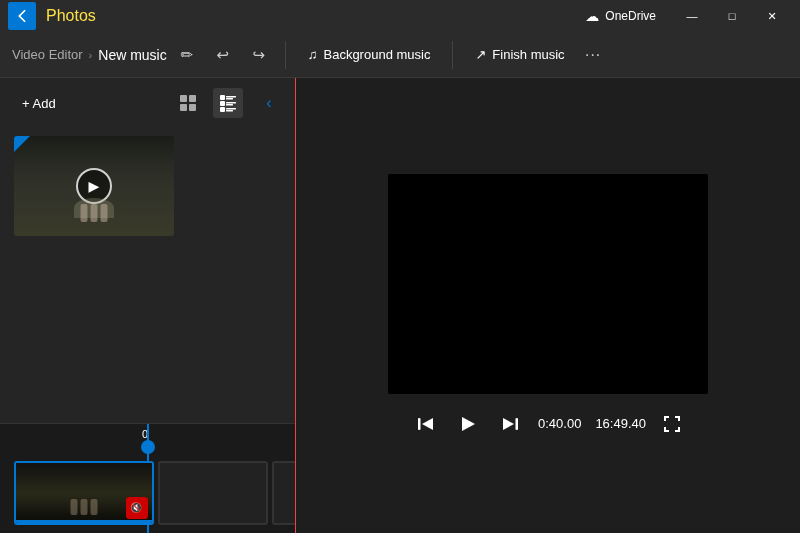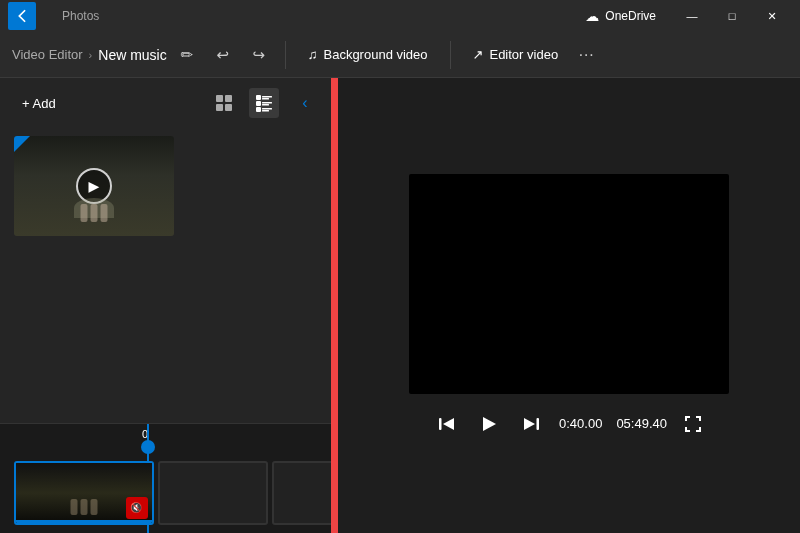--- a/index.html
+++ b/index.html
@@ -27,23 +27,22 @@
       background: #0078d4;
       border-radius: 2px;
       display: flex;
       align-items: center;
       justify-content: center;
       margin-right: 10px;
       cursor: pointer;
     }
     .title-bar-back svg { width: 14px; height: 14px; fill: white; }
     .title-bar-title {
-      font-size: 12px;
-      color: #a3a3a3;
-      margin-left: 16px;
+      font-size: 16px;
+      color: #fde047;
     }
     .title-bar-spacer { flex: 1; }
     .title-bar-onedrive {
       display: flex;
       align-items: center;
       gap: 6px;
       font-size: 12px;
       color: #ffffff;
       margin-right: 16px;
     }
@@ -126,25 +125,25 @@
 
     
     .main {
       display: flex;
       height: calc(533px - 32px - 46px);
       background: #1e1e1e;
     }
 
     
     .left-panel {
-      width: 338px;
+      width: 296px;
       background: #252525;
       display: flex;
       flex-direction: column;
-      border-right: 7px solid #ef4444;
+      border-right: 1px solid #ef4444;
     }
 
     
     .media-bar {
       display: flex;
       align-items: center;
       padding: 10px 14px;
       gap: 10px;
     }
     .add-btn {
@@ -411,26 +410,26 @@
   </div>
   <div class="toolbar-icon-btn">
     <span>↩</span>
   </div>
   <div class="toolbar-icon-btn">
     <span>↪</span>
   </div>
   <div class="toolbar-divider"></div>
   <div class="toolbar-action-btn">
     <span>♫</span>
-    <span>Background video</span>
+    <span>Background music</span>
   </div>
   <div class="toolbar-divider"></div>
   <div class="toolbar-action-btn">
     <span>↗</span>
-    <span>Editor video</span>
+    <span>Finish music</span>
   </div>
   <div class="toolbar-more">···</div>
 </div>
 
 <div class="main">
 
   <div class="left-panel">
 
     <div class="media-bar">
       <div class="add-btn">+ Add</div>
@@ -534,21 +533,21 @@
           <polygon points="4,3 17,10 4,17"></polygon>
         </svg>
       </div>
       <div class="playback-btn">
         <svg width="20" height="20" viewBox="0 0 20 20" fill="white">
           <rect x="15.5" y="4" width="2.5" height="12" rx="1"></rect>
           <polygon points="3,4 14,10 3,16"></polygon>
         </svg>
       </div>
       <span class="playback-time">0:40.00</span>
-      <span class="playback-time">05:49.40</span>
+      <span class="playback-time">16:49.40</span>
       <div class="playback-fullscreen">
         <svg width="18" height="18" viewBox="0 0 18 18" fill="none" stroke="white" stroke-width="2">
           <polyline points="2,6 2,2 6,2"></polyline>
           <polyline points="12,2 16,2 16,6"></polyline>
           <polyline points="16,12 16,16 12,16"></polyline>
           <polyline points="6,16 2,16 2,12"></polyline>
         </svg>
       </div>
     </div>
   </div>

